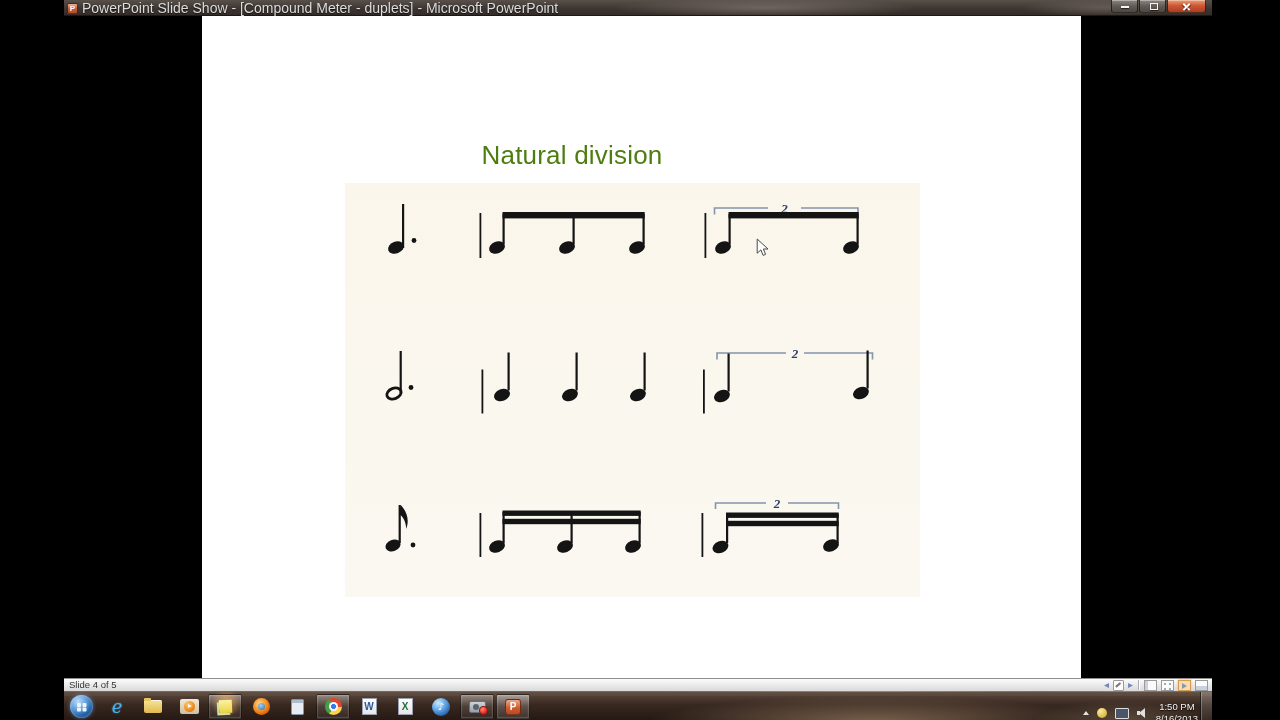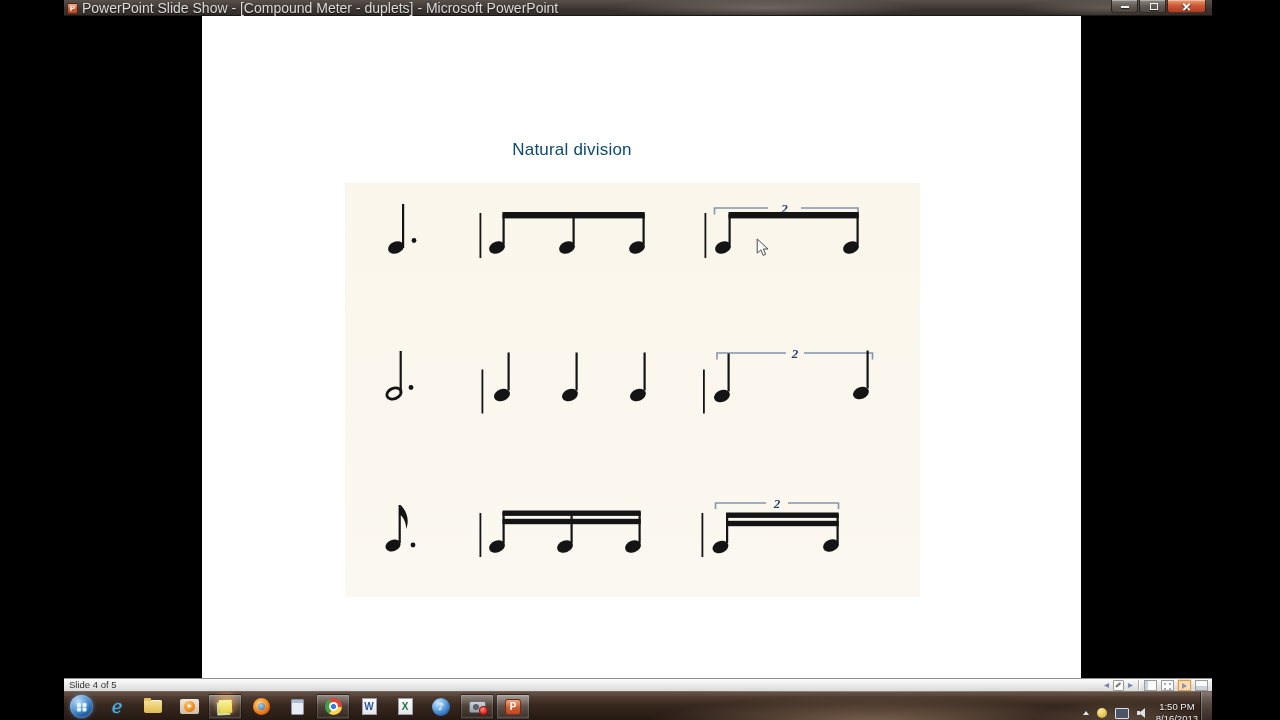--- a/index.html
+++ b/index.html
@@ -25,21 +25,21 @@
   .wbtn.min,.wbtn.restore{width:27px;background:linear-gradient(#8d8783,#625b55 50%,#4e4741);}
   .wbtn.close{width:39px;background:linear-gradient(#eba176,#cf5a36 45%,#b03a22);}
   .glyph-bar{position:absolute;left:50%;top:6px;width:8px;height:2px;margin-left:-4px;background:#f4f4f4;box-shadow:0 1px 1px rgba(0,0,0,.6);}
   .glyph-restore{position:absolute;left:50%;top:3px;width:6px;height:5px;margin-left:-3px;border:1px solid #f4f4f4;box-shadow:0 1px 1px rgba(0,0,0,.6);}
   .glyph-x1,.glyph-x2{position:absolute;left:50%;top:5.5px;width:9px;height:1.8px;margin-left:-4.5px;background:#fff;box-shadow:0 1px 1px rgba(0,0,0,.5);}
   .glyph-x1{transform:rotate(45deg);}.glyph-x2{transform:rotate(-45deg);}
 
   
   .stage{position:absolute;left:0;top:16px;width:100%;height:662px;background:#000;}
   .slide{position:absolute;left:138px;top:0;width:879px;height:662px;background:#fff;}
-  .hdr{position:absolute;top:124px;transform:translateX(-50%);font-size:17px;color:#0c4a6e;
+  .hdr{position:absolute;top:124px;transform:translateX(-50%);font-size:26px;color:#4d7c0f;
        white-space:nowrap;letter-spacing:.2px;}
   .hdr.natural{left:370px;} .hdr.borrowed{left:599px;}
   .panel{position:absolute;left:143px;top:167px;width:575px;height:414px;
          background:linear-gradient(#faf6eb,#fbf8f1);}
   .notation{display:block;}
   .note{fill:#141414;}
   .dup-bracket{stroke:#8495ac;stroke-width:1.6;fill:none;}
   .dup-num{font-family:"Liberation Serif",serif;font-style:italic;font-weight:bold;font-size:13px;fill:#2a3f6b;}
   .cursor{position:absolute;left:554px;top:222px;}
 

